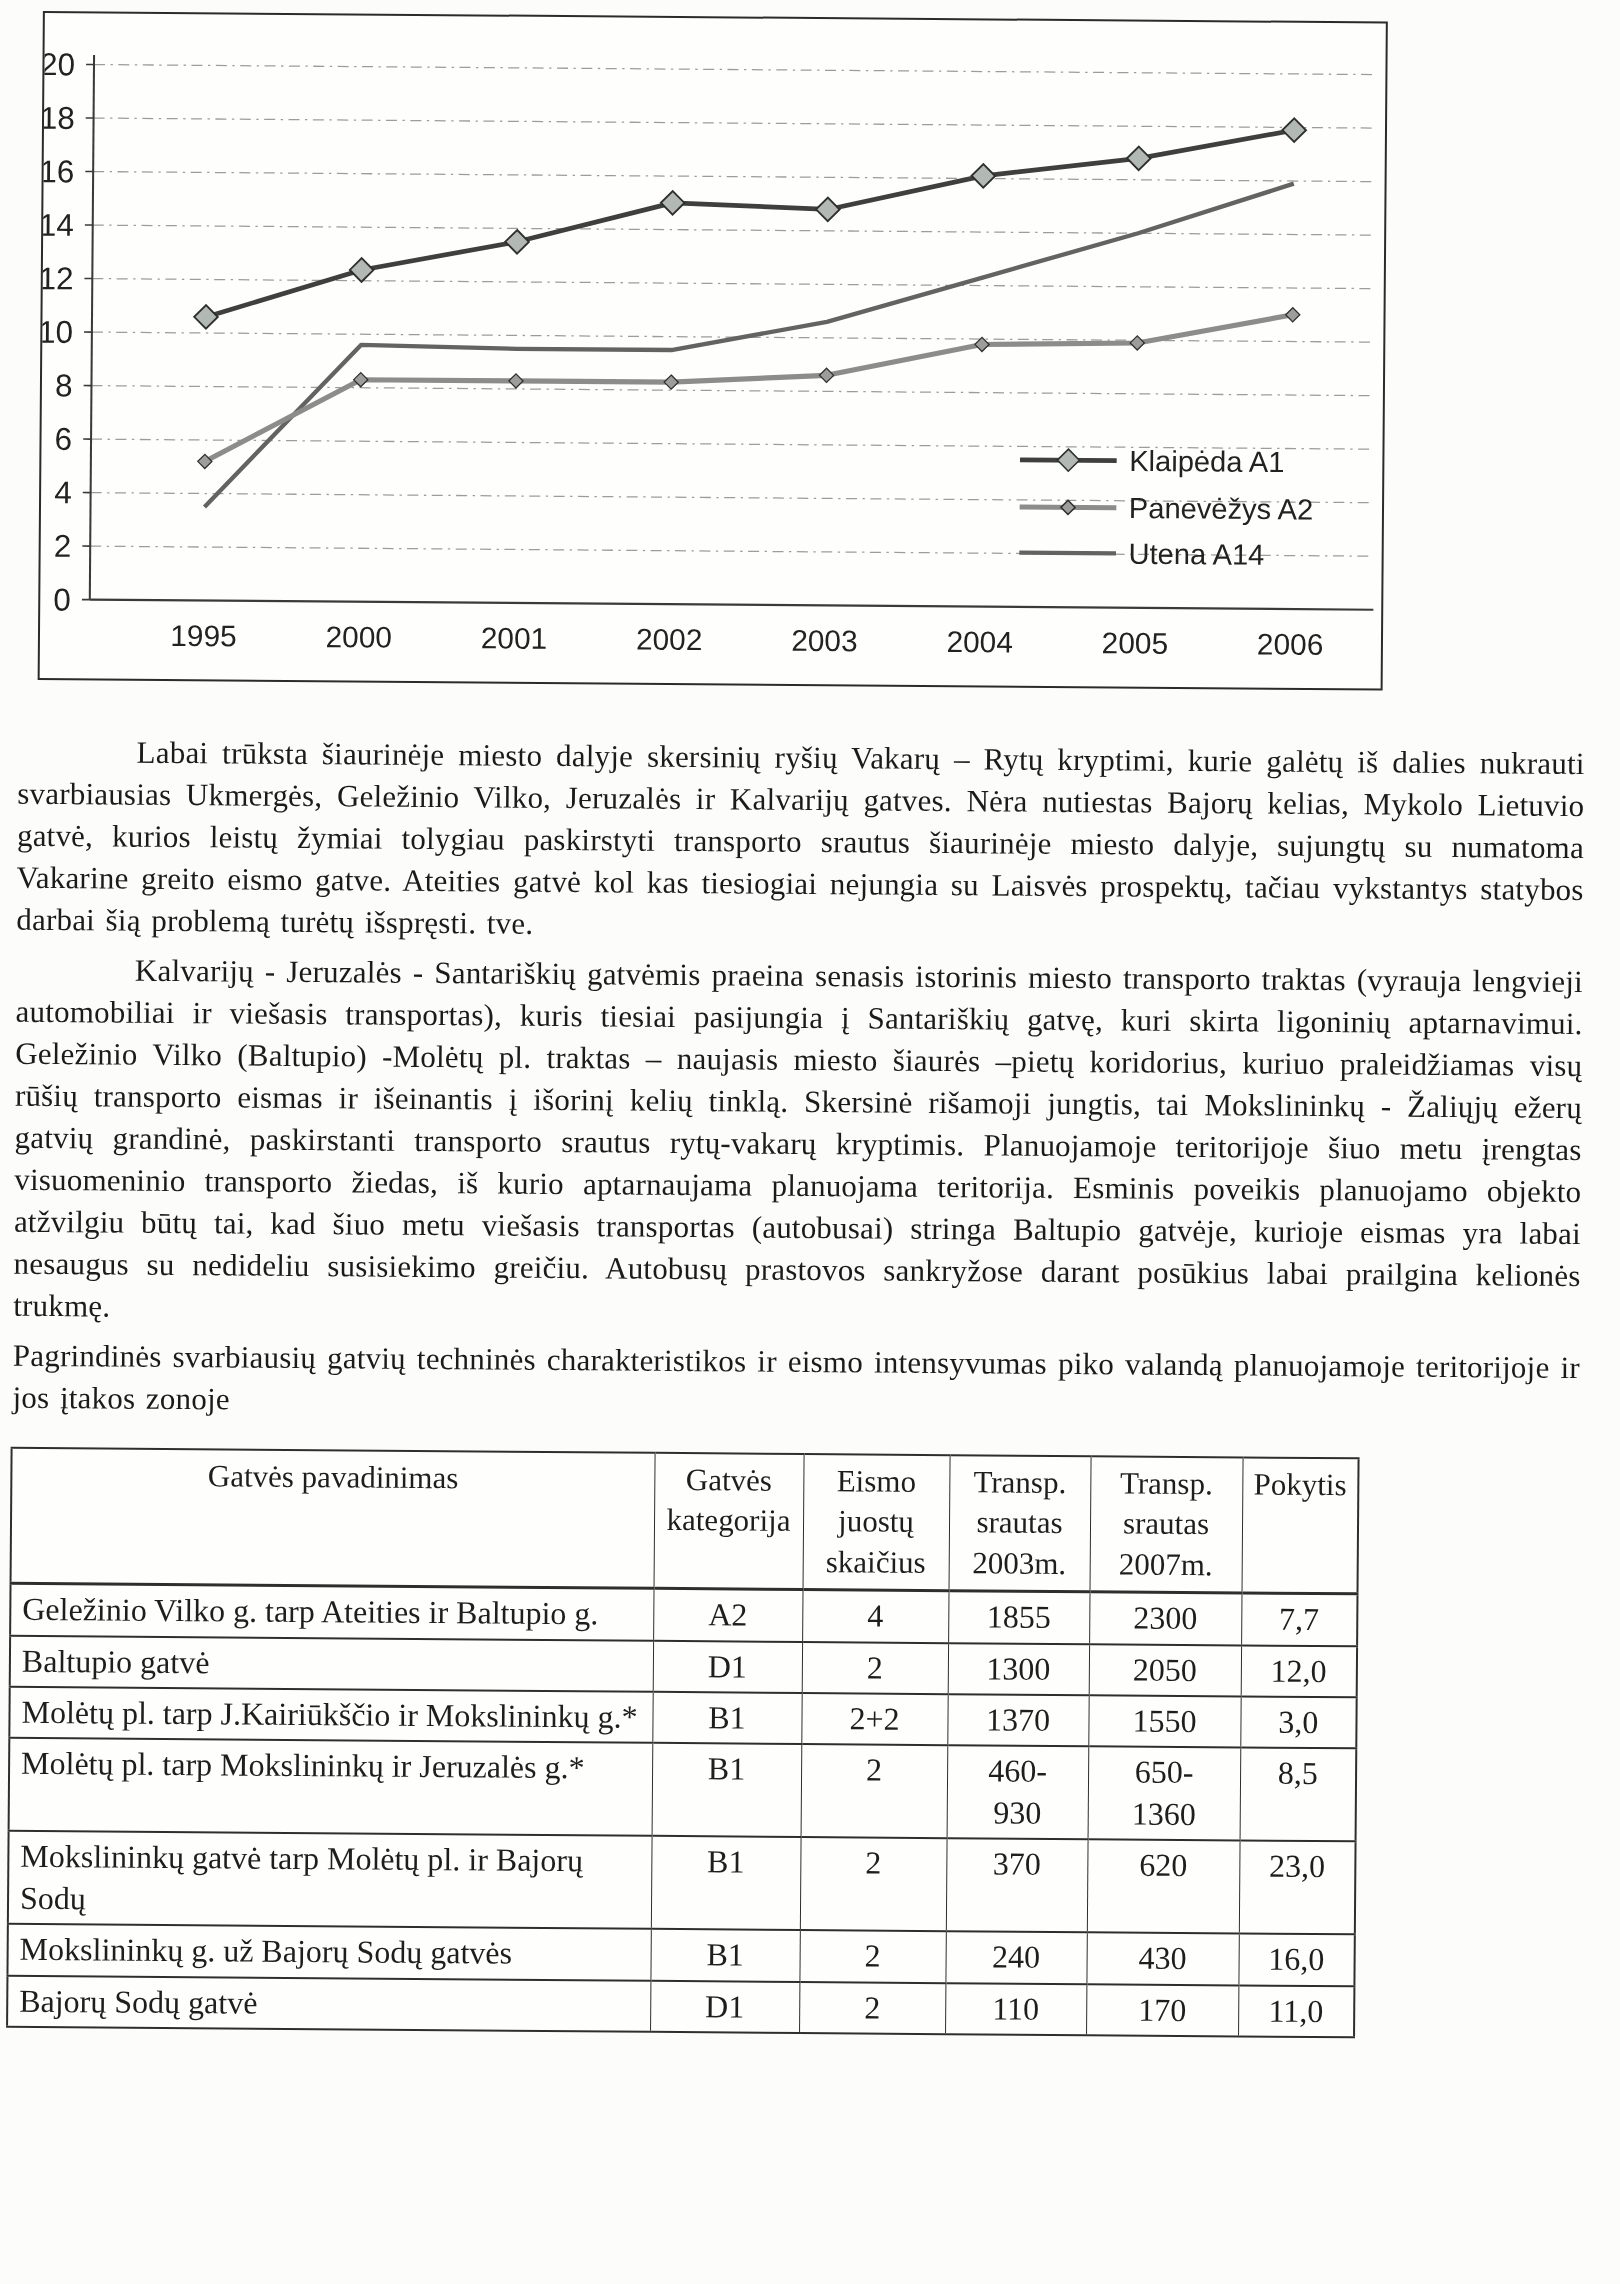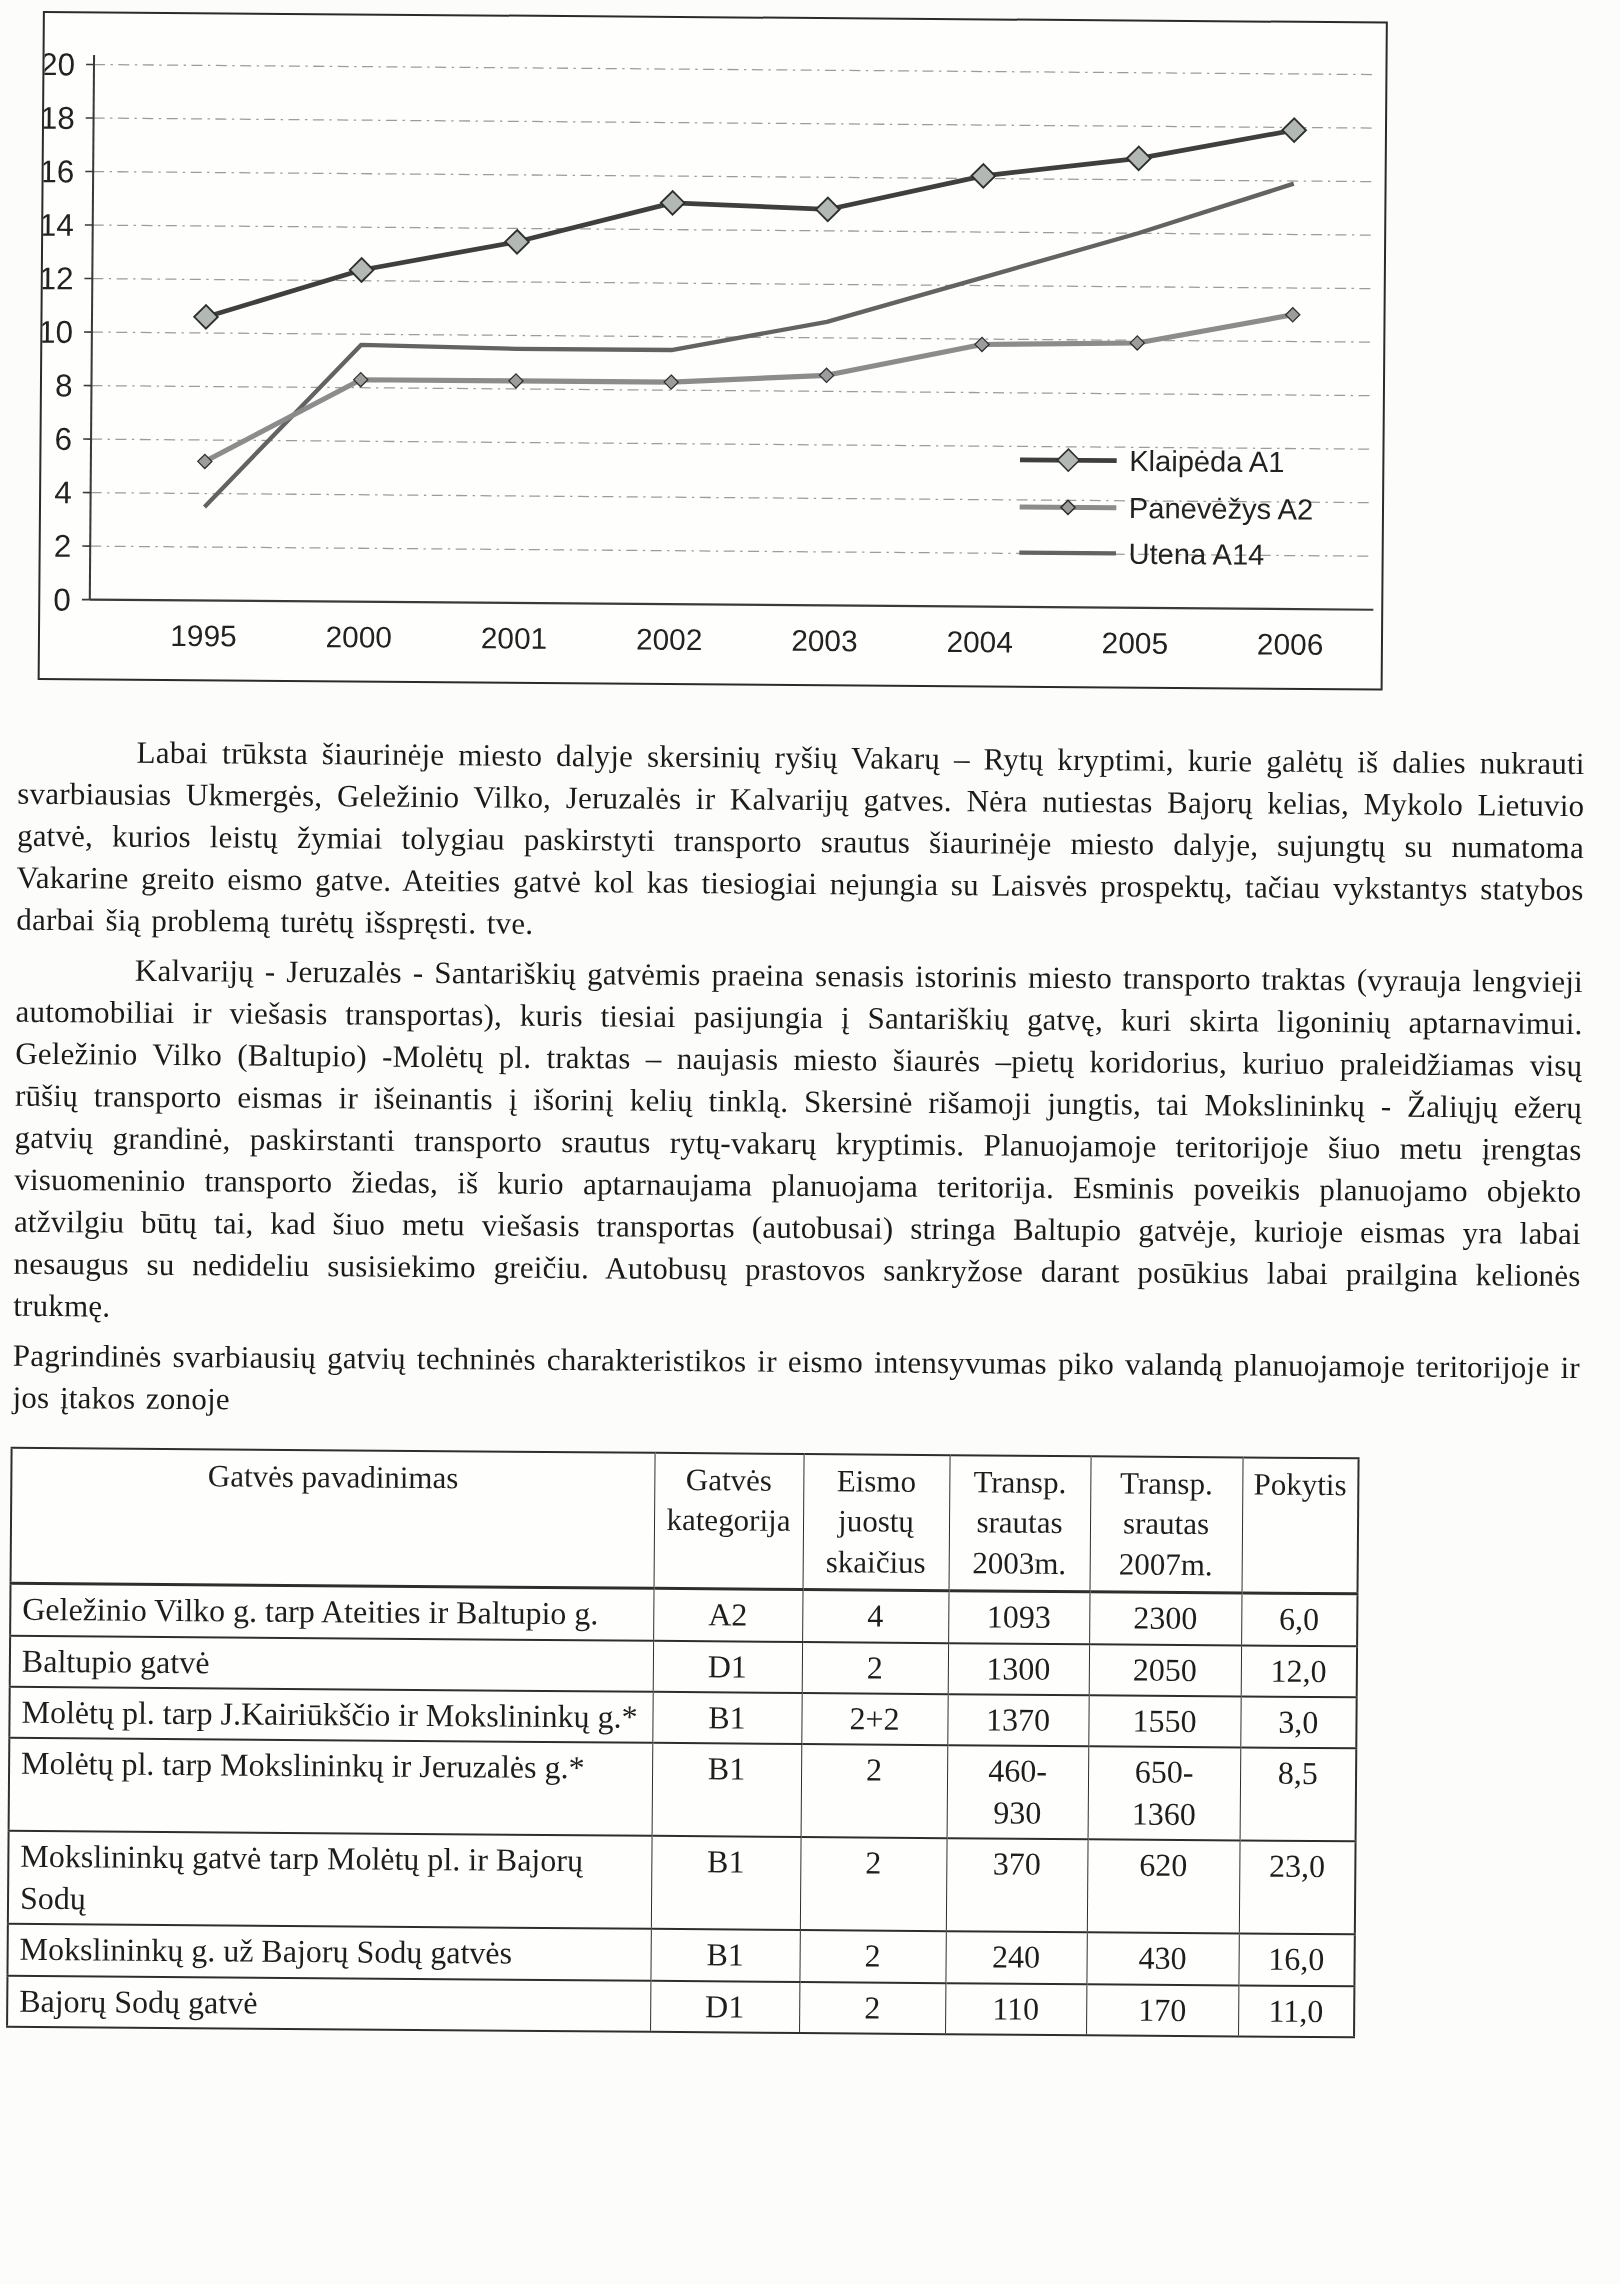--- a/index.html
+++ b/index.html
@@ -153,23 +153,23 @@
               <th>Transp. srautas 2003m.</th>
               <th>Transp. srautas 2007m.</th>
               <th>Pokytis</th>
             </tr>
           </thead>
         <tbody id="table-body">
             <tr>
               <td class="name">Geležinio Vilko g. tarp Ateities ir Baltupio g.</td>
               <td class="num">A2</td>
               <td class="num">4</td>
-              <td class="num">1093</td>
+              <td class="num">1855</td>
               <td class="num">2300</td>
-              <td class="num">6,0</td>
+              <td class="num">7,7</td>
             </tr>
             <tr>
               <td class="name">Baltupio gatvė</td>
               <td class="num">D1</td>
               <td class="num">2</td>
               <td class="num">1300</td>
               <td class="num">2050</td>
               <td class="num">12,0</td>
             </tr>
             <tr>

